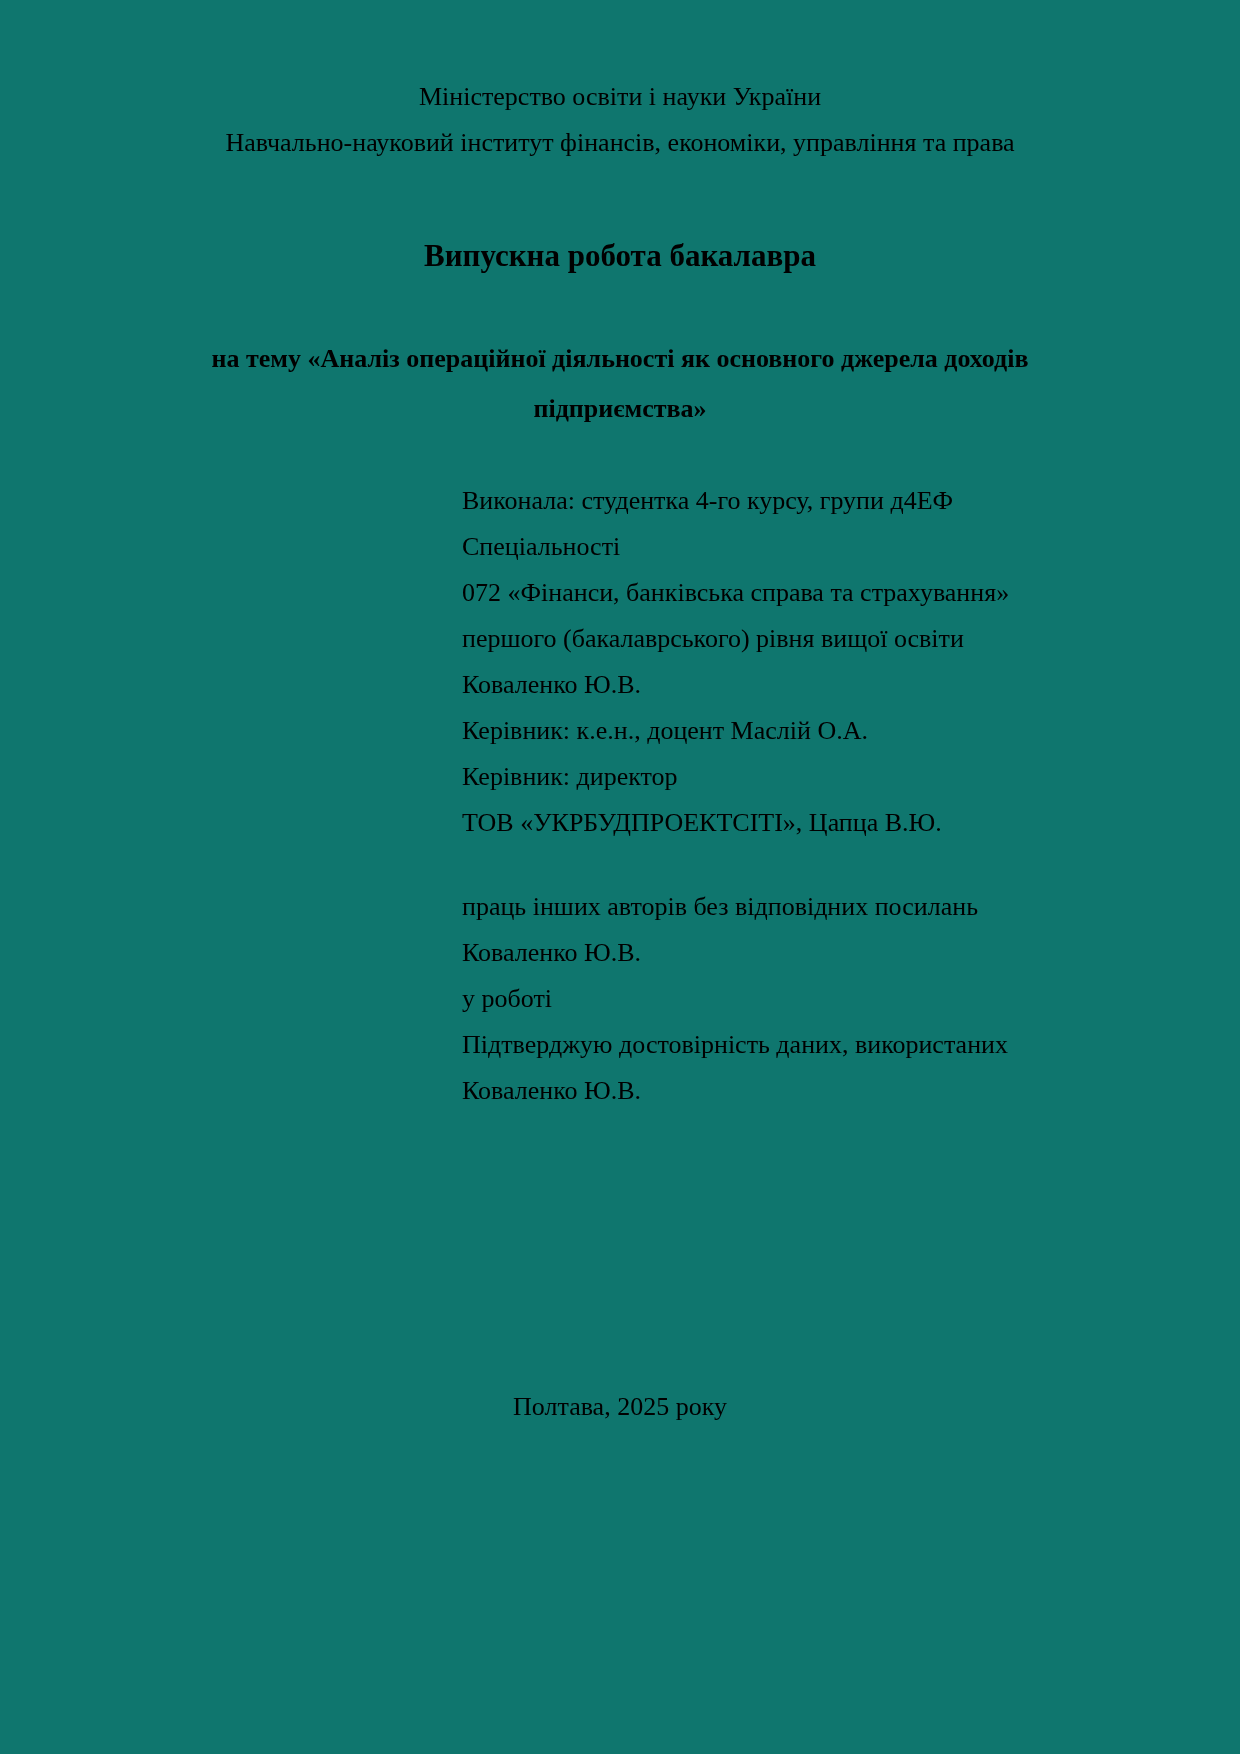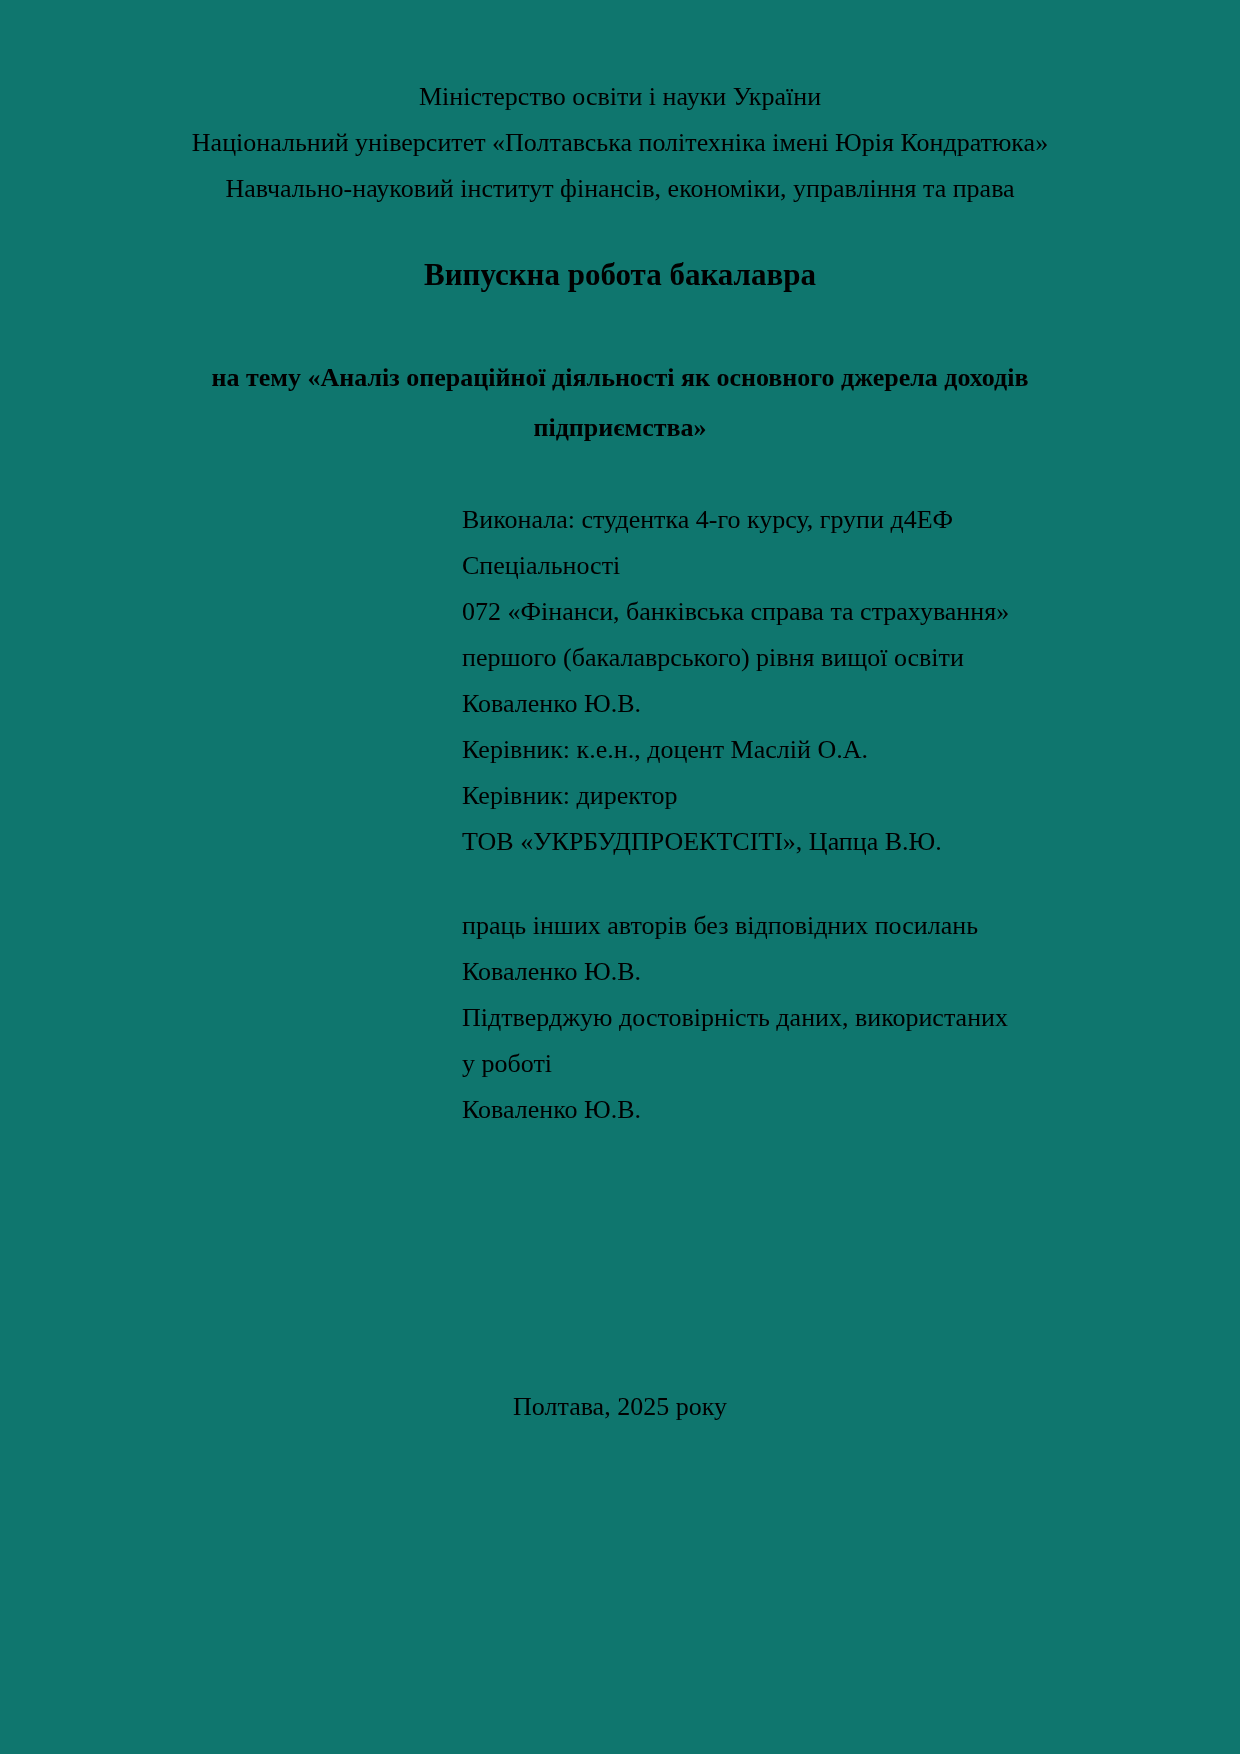--- a/index.html
+++ b/index.html
@@ -16,21 +16,21 @@
   }
   .header {
     padding-top: 74px;
     text-align: center;
   }
   .header p {
     font-size: 26px;
     line-height: 46px;
   }
   .title {
-    margin-top: 43px;
+    margin-top: 70px;
     text-align: center;
     font-size: 31px;
     font-weight: bold;
     line-height: 40px;
   }
   .topic {
     margin-top: 58px;
     text-align: center;
     font-weight: bold;
   }
@@ -66,21 +66,20 @@
     line-height: 46px;
   }
 </style>
 </head>
 <body>
 
 <div class="page">
 
   <div class="header">
     <p>Міністерство освіти і науки України</p>
-    <p>Національний університет «Полтавська політехніка імені Юрія Кондратюка»</p>
     <p>Навчально-науковий інститут фінансів, економіки, управління та права</p>
   </div>
 
   <h1 class="title">Випускна робота бакалавра</h1>
 
   <div class="topic">
     <p>на тему «Аналіз операційної діяльності як основного джерела доходів</p>
     <p>підприємства»</p>
   </div>
 
@@ -91,20 +90,20 @@
     <p>першого (бакалаврського) рівня вищої освіти</p>
     <p>Коваленко Ю.В.</p>
     <p>Керівник: к.е.н., доцент Маслій О.А.</p>
     <p>Керівник: директор</p>
     <p>ТОВ «УКРБУДПРОЕКТСІТІ», Цапца В.Ю.</p>
   </div>
 
   <div class="declaration">
     <p>праць інших авторів без відповідних посилань</p>
     <p>Коваленко Ю.В.</p>
+    <p>у роботі</p>
     <p>Підтверджую достовірність даних, використаних</p>
-    <p>у роботі</p>
     <p>Коваленко Ю.В.</p>
   </div>
 
   <p class="footer">Полтава, 2025 року</p>
 
 </div>
 
 </body></html>

